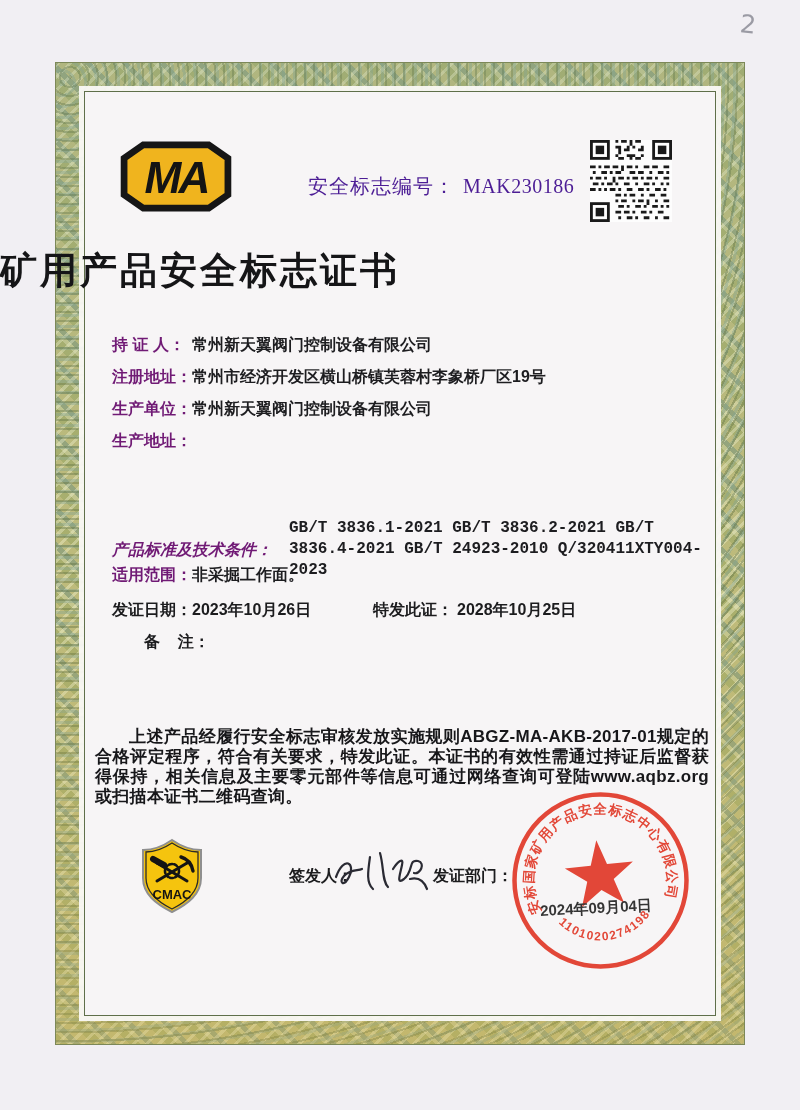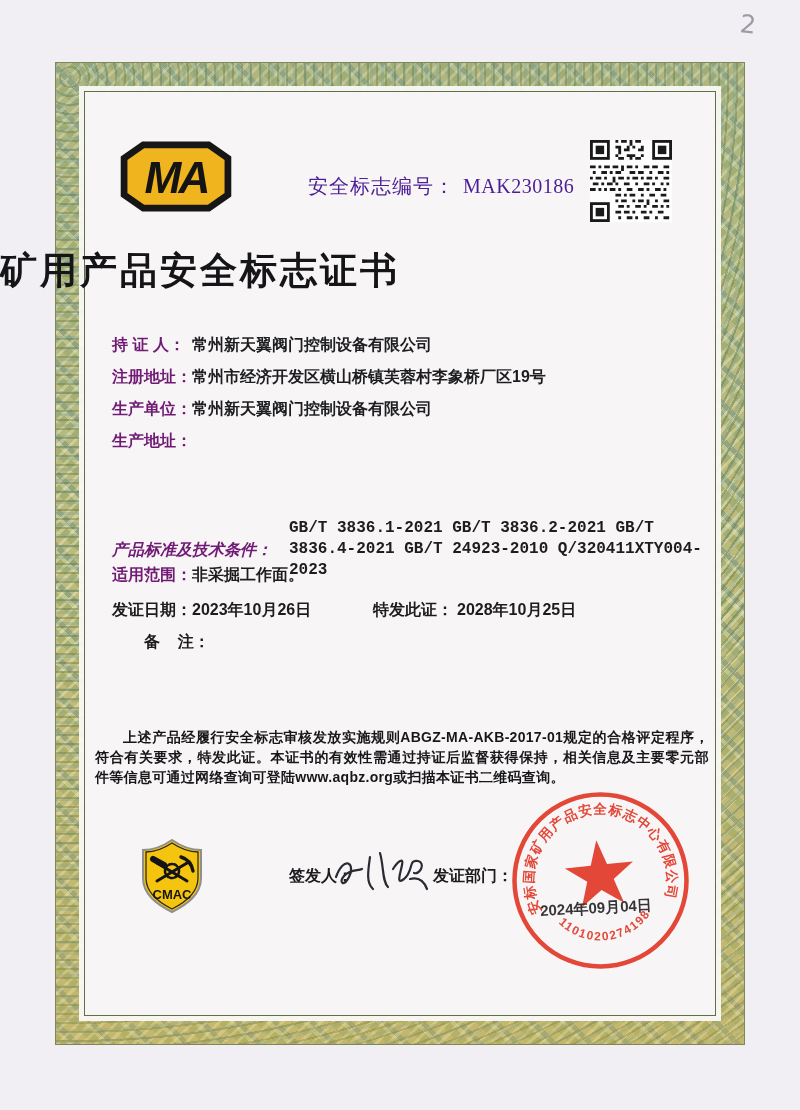--- a/index.html
+++ b/index.html
@@ -44,21 +44,21 @@
   .r6 .f-label{ width:auto; margin-right:17px; align-self:center;font-style:italic; }
   .r6 .f-value{ width:438px; font-size:16px; line-height:21px; font-family:"Liberation Mono","DejaVu Sans Mono",monospace; font-weight:bold; }
   .r7{top:564px}
   .dates { position:absolute; left:112px; top:599px; font-size:16px; font-weight:bold; line-height:22px; }
   .dates span { position:absolute; white-space:pre; }
   .d-il { left:0; }   .d-iv { left:80px; }
   .d-vl { left:261px; } .d-vv { left:345px; }
   .remark { position:absolute; left:112px; top:632px; font-size:16px; font-weight:bold; white-space:pre;margin-left:32px; }
 
   .statement { position:absolute; left:95px; top:727px; width:614px;
-    font-size:14px; font-weight:bold; line-height:20px; text-align:justify;
+    font-size:17px; font-weight:bold; line-height:20px; text-align:justify;
     text-indent:2em; color:#17171a; letter-spacing:0.3px; }
 
   .cmac { position:absolute; left:138px; top:838px; width:68px; height:76px; }
 
   .signer-label { position:absolute; left:289px; top:866px; font-size:16px; font-weight:bold; white-space:pre; }
   .signature { position:absolute; left:330px; top:843px; width:100px; height:58px; }
   .dept-label { position:absolute; left:433px; top:866px; font-size:16px; font-weight:bold; white-space:pre; }
 
   .stamp { position:absolute; left:508px; top:788px; width:185px; height:185px; }
 </style>

